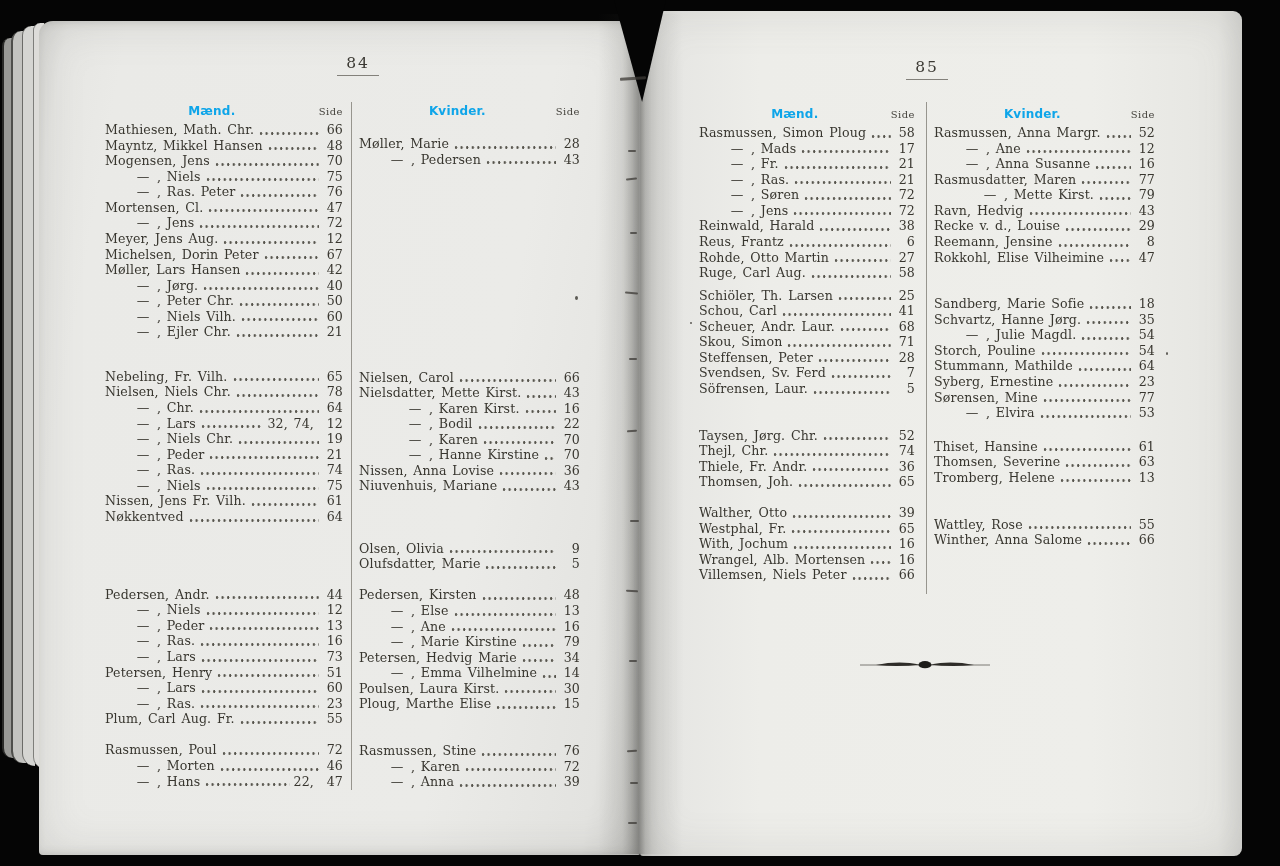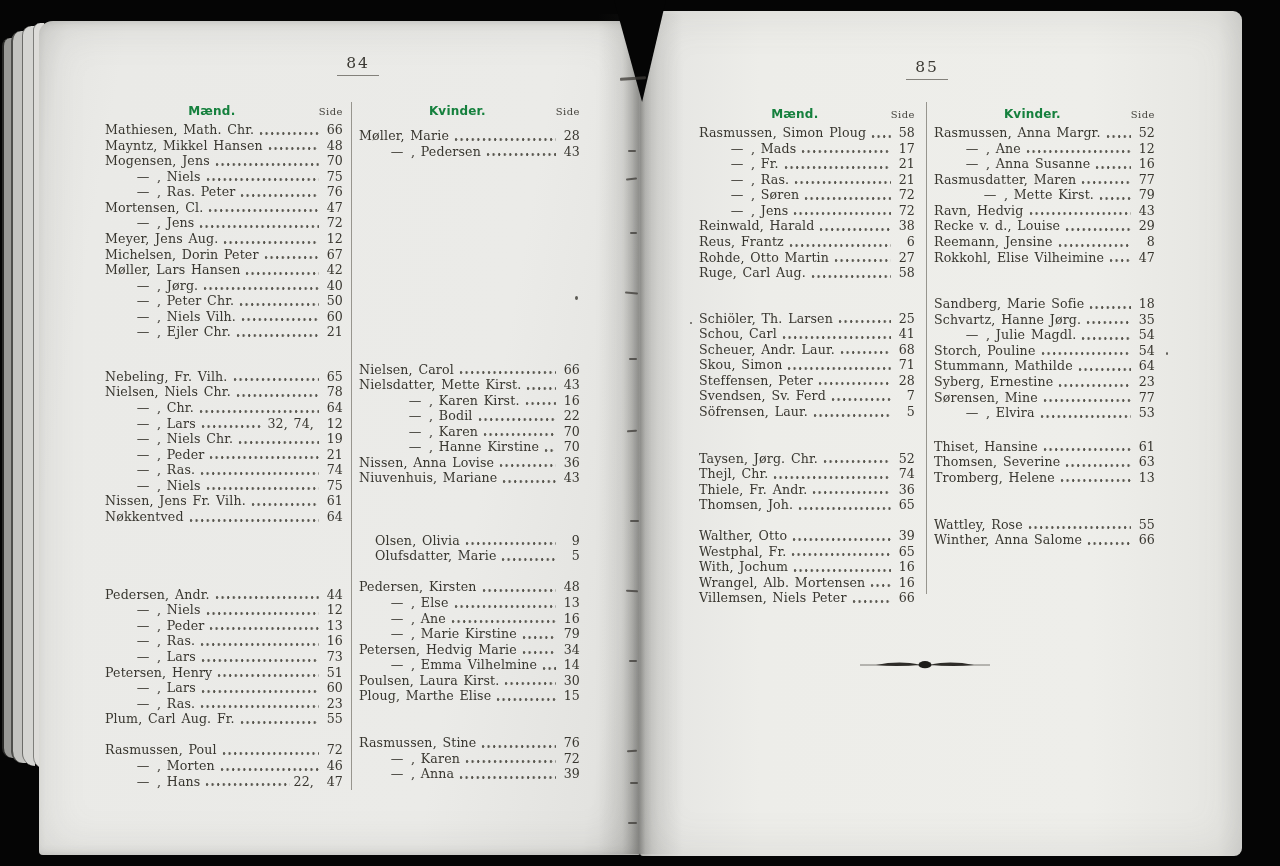--- a/index.html
+++ b/index.html
@@ -26,21 +26,21 @@
   .gutter-wedge{position:absolute;left:614px;top:0;width:52px;height:102px;background:#050505;
     clip-path:polygon(0 0,100% 0,54% 100%);}
   .stitch{position:absolute;background:#3c3a36;height:2px;border-radius:1px;opacity:.75;}
 
   .pagenum{position:absolute;width:60px;text-align:center;font-size:15.5px;letter-spacing:2px;color:#3b3933;}
   .pn-rule{margin:3px auto 0;width:42px;border-bottom:1px solid #83817b;}
 
   .column{position:absolute;font-size:12.6px;line-height:15.57px;letter-spacing:.15px;word-spacing:1.5px;}
   .col-head{display:flex;align-items:flex-end;height:16px;margin-bottom:2px;}
   .head-title{flex:1;text-align:center;font-family:"DejaVu Sans","Liberation Sans",sans-serif;
-              font-weight:bold;font-size:12px;color:#15803d;letter-spacing:.2px;}
+              font-weight:bold;font-size:12px;color:#0ea5e9;letter-spacing:.2px;}
   .head-side{font-size:10px;color:#45433d;letter-spacing:.5px;}
   .section{margin-top:0;}
   .row{display:flex;align-items:baseline;}
   .dash{margin-left:24px;width:28px;text-align:center;flex:0 0 auto;}
   .deep .dash{margin-left:42px;}
   .name{white-space:pre;flex:0 0 auto;}
   .leader{flex:1 1 8px;align-self:flex-end;height:5px;margin:0 4px 2px 5px;
     background:radial-gradient(circle at 2px 2.5px,#56544c 1.05px,rgba(0,0,0,0) 1.45px) repeat-x;
     background-size:5.6px 5px;}
   .extra{flex:0 0 auto;margin-right:9px;white-space:pre;}
@@ -306,21 +306,21 @@
           <span class="extra">22,</span>
           <span class="num">47</span>
         </div>
       </div>
     </div>
   <div class="column" style="left:359px;top:104px;width:221px;">
       <div class="col-head">
         <span class="head-title">Kvinder.</span>
         <span class="head-side">Side</span>
       </div>
-      <div class="section" style="margin-top: 8px;">
+      <div class="section" style="margin-top: 16px;">
         <div class="row">
           <span class="name">Møller, Marie</span>
           <span class="leader"></span>
           <span class="num">28</span>
         </div>
         <div class="row">
           <span class="dash">—</span>
           <span class="name">, Pedersen</span>
           <span class="leader"></span>
           <span class="num">43</span>
@@ -365,21 +365,21 @@
           <span class="name">Nissen, Anna Lovise</span>
           <span class="leader"></span>
           <span class="num">36</span>
         </div>
         <div class="row">
           <span class="name">Niuvenhuis, Mariane</span>
           <span class="leader"></span>
           <span class="num">43</span>
         </div>
       </div>
-      <div class="section" style="margin-top: 46.71px; margin-left: 16px;">
+      <div class="section" style="margin-top: 46.71px;">
         <div class="row">
           <span class="name">Olsen, Olivia</span>
           <span class="leader"></span>
           <span class="num">9</span>
         </div>
         <div class="row">
           <span class="name">Olufsdatter, Marie</span>
           <span class="leader"></span>
           <span class="num">5</span>
         </div>
@@ -505,21 +505,21 @@
           <span class="name">Rohde, Otto Martin</span>
           <span class="leader"></span>
           <span class="num">27</span>
         </div>
         <div class="row">
           <span class="name">Ruge, Carl Aug.</span>
           <span class="leader"></span>
           <span class="num">58</span>
         </div>
       </div>
-      <div class="section" style="margin-top: 30px;">
+      <div class="section" style="margin-top: 7px;">
         <div class="row">
           <span class="name">Schiöler, Th. Larsen</span>
           <span class="leader"></span>
           <span class="num">25</span>
         </div>
         <div class="row">
           <span class="name">Schou, Carl</span>
           <span class="leader"></span>
           <span class="num">41</span>
         </div>

